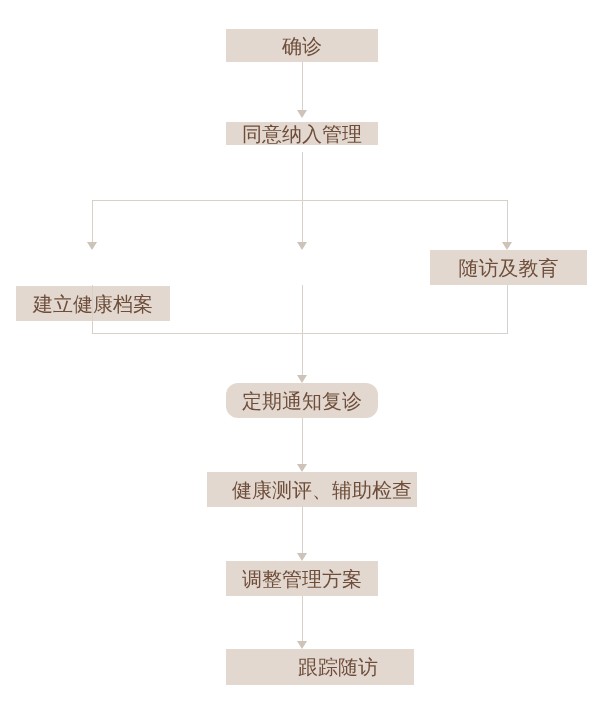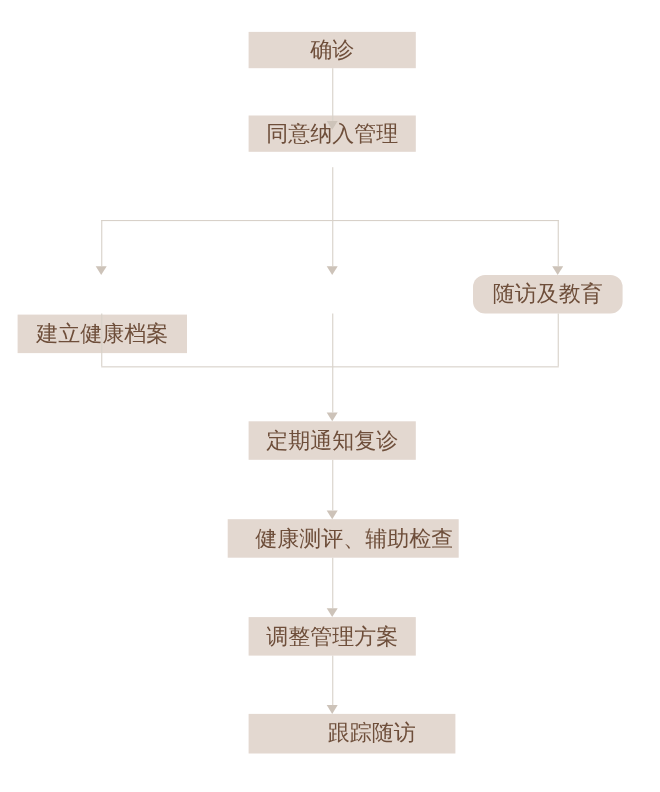--- a/index.html
+++ b/index.html
@@ -39,25 +39,25 @@
     .arrow {
       position: absolute;
       width: 0;
       height: 0;
       border-left: 5px solid transparent;
       border-right: 5px solid transparent;
       border-top: 8px solid var(--arrowhead, #cdc3b9);
     }
     
     .n-confirm            { left: 226px; top: 29px;  width: 152px; height: 33px; }
-    .n-agree              { left: 226px; top: 105px; width: 152px; height: 33px; }
+    .n-agree              { left: 226px; top: 122px; width: 152px; height: 23px; }
     .n-create-archive     { left: 16px;  top: 250px; width: 154px; height: 35px; margin-top: 36px; }
     .n-make-plan          { left: 205px; top: 250px; width: 194px; height: 35px; }
-    .n-followup-education { left: 430px; top: 250px; width: 136px; height: 35px; border-radius: 11px; }
-    .n-notify-revisit     { left: 226px; top: 383px; width: 152px; height: 35px; }
+    .n-followup-education { left: 430px; top: 250px; width: 157px; height: 35px; }
+    .n-notify-revisit     { left: 226px; top: 383px; width: 152px; height: 35px; border-radius: 12px; }
     .n-assessment-exam    { left: 207px; top: 472px; width: 190px; height: 35px; padding-left: 20px; }
     .n-adjust-plan        { left: 226px; top: 561px; width: 152px; height: 35px; }
     .n-track-followup     { left: 226px; top: 649px; width: 152px; height: 36px; padding-left: 36px; }
   </style>
 </head>
 <body>
 
 <div class="canvas" style="--bg: #ffffff; --node-fill: #e3d8d0; --node-text: #6e4e3a; --line: #d8d1c9; --arrowhead: #cdc3b9;">
 
   <div class="node n-confirm">确诊</div>

